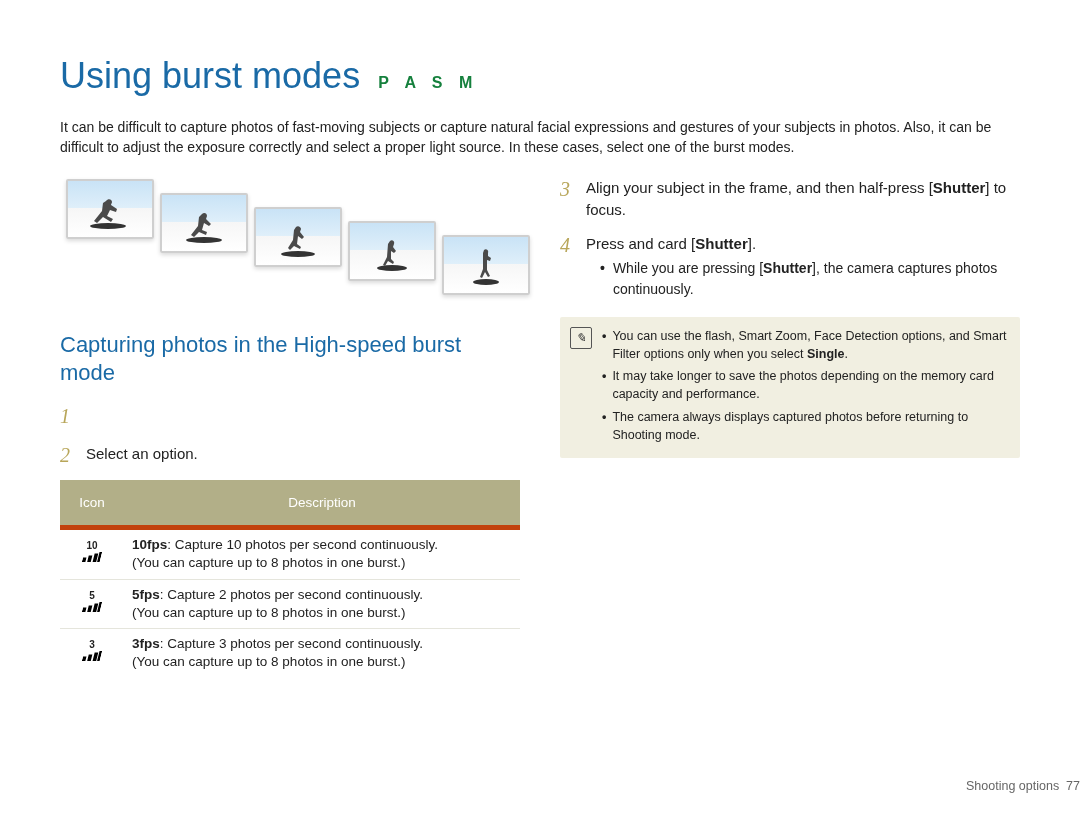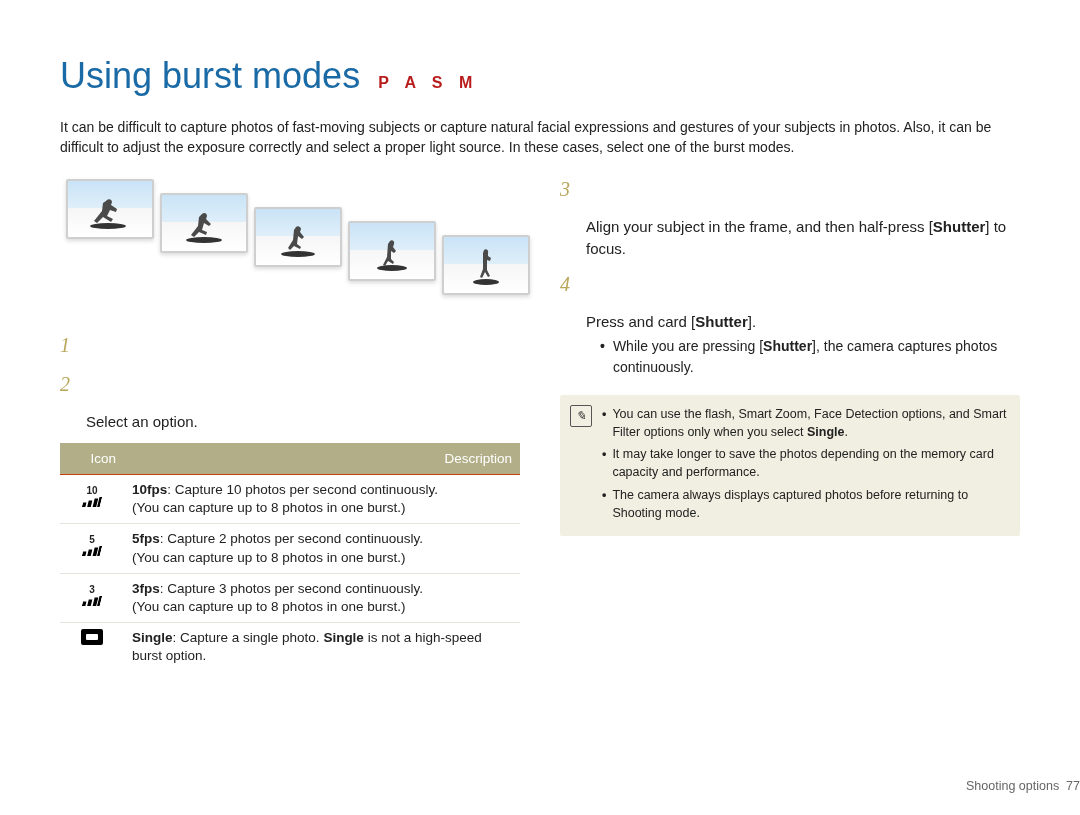--- a/index.html
+++ b/index.html
@@ -7,21 +7,21 @@
     width: 1080px;
     height: 815px;
     background: #fff;
     font-family: Arial, Helvetica, sans-serif;
     color: #222;
     padding: 55px 60px 30px 60px;
     position: relative;
   }
   .title-line { display: flex; align-items: baseline; gap: 18px; margin-bottom: 6px; text-align: center; }
   .title { font-size: 36px; font-weight: 300; color: #1a6aa6; letter-spacing: 0px; }
-  .mode-letters { font-size: 16px; font-weight: 700; color: #b91c1c; letter-spacing: 6px; }
+  .mode-letters { font-size: 16px; font-weight: 700; color: #15803d; letter-spacing: 6px; }
   .intro { font-size: 14px; line-height: 1.4; margin-bottom: 18px; max-width: 960px; margin-top: 21px; }
   .columns { display: flex; gap: 40px; }
   .col-left, .col-right { width: 460px; }
 
   .thumbs { display: flex; gap: 6px; margin: 4px 0 36px 6px; }
   .thumb-wrap { position: relative; }
   .thumb {
     width: 88px; height: 60px;
     border: 2px solid #cfcfcf;
     border-radius: 2px;
@@ -33,36 +33,36 @@
   .thumb-wrap:nth-child(2){ margin-top: 14px; }
   .thumb-wrap:nth-child(3){ margin-top: 28px; }
   .thumb-wrap:nth-child(4){ margin-top: 42px; }
   .thumb-wrap:nth-child(5){ margin-top: 56px; }
   .silhouette { position:absolute; bottom:6px; left:50%; transform:translateX(-50%); fill:#4a4a4a; }
 
   .subheading { font-size: 22px; color: #1a6aa6; line-height: 1.25; margin-bottom: 16px; font-weight: 400; }
 
   .step { display: flex; gap: 10px; margin-bottom: 10px; font-size: 15px; line-height: 1.45; }
   .step-num { font-size: 20px; font-style: italic; color: #b8a65a; font-weight: 400; min-width: 16px; font-family: Georgia, serif; }
-  .step-body { padding-top: 2px; margin-top: 39px; }
+  .step-body { padding-top: 2px; }
   .icon-inline {
     display:inline-block; vertical-align:middle;
     width:18px; height:14px; border:1.5px solid #000; border-radius:2px;
     position:relative; margin: 0 1px;
   }
   .icon-inline::before, .icon-inline::after{
     content:""; position:absolute; left:3px; right:3px; height:1.5px; background:#000;
   }
   .icon-inline::before{ top:3px; }
   .icon-inline::after{ bottom:3px; }
 
   .opt-table { width: 100%; border-collapse: collapse; margin-top: 10px; font-size: 13.5px; }
   .opt-table thead th {
     background: #b2af88; color: #fff; font-weight: 400;
-    text-align: right; padding: 8px 8px; border-bottom: 1px solid #c2410c;
+    text-align: center; padding: 15px 8px; border-bottom: 5px solid #c2410c;
   }
   .opt-table thead th:first-child { width: 64px; }
   .opt-table tbody td { padding: 6px 8px; vertical-align: top; border-bottom: 1px solid #e5e5dc; line-height:1.35; }
   .opt-table tbody tr:last-child td { border-bottom: none; }
   .icon-cell { text-align: center; }
   .burst-ico { display:inline-block; text-align:center; }
   .burst-num { font-size:10px; font-weight:700; display:block; line-height:1; }
   .burst-bars { width:18px; height:10px; background:#000; clip-path: polygon(0 100%,0 55%,20% 55%,20% 100%,30% 100%,30% 35%,50% 35%,50% 100%,60% 100%,60% 15%,80% 15%,80% 100%,85% 100%,85% 0,100% 0,100% 100%); display:block; margin:1px auto 0; transform: skewX(-14deg); }
   .single-ico { width:22px; height:16px; border:2px solid #000; border-radius:2px; background:#000; display:inline-block; position:relative; }
   .single-ico::after{ content:""; position:absolute; inset:3px; background:#fff; border-radius:1px; }
@@ -136,20 +136,21 @@
       <div class="thumb-wrap">
           <div class="thumb">
         <svg class="silhouette" width="32" height="40" viewBox="0 0 32 40">
               <ellipse cx="16" cy="35" rx="13" ry="3" fill="#333"></ellipse>
               <path d="M14 3c2-2 5 0 4 3l0 3 3 2-1 3-3-1 0 10 3 6-2 1-3-5-3 6-2-1 3-8 0-16z"></path>
             </svg>
       </div>
         </div>
     </div>
 
+    <h2 class="subheading">Capturing photos in the High-speed burst mode</h2>
 
     <div class="step">
       <span class="step-num">1</span>
     </div>
     <div class="step">
       <span class="step-num">2</span>
       <span class="step-body">Select an option.</span>
     </div>
 
     <table class="opt-table">
@@ -164,24 +165,20 @@
           <td class="icon-cell"><span class="burst-ico"><span class="burst-num">10</span><span class="burst-bars"></span></span></td>
           <td><b>10fps</b><span>: Capture 10 photos per second continuously.</span><br><span>(You can capture up to 8 photos in one burst.)</span></td>
         </tr>
         <tr>
           <td class="icon-cell"><span class="burst-ico"><span class="burst-num">5</span><span class="burst-bars"></span></span></td>
           <td><b>5fps</b><span>: Capture 2 photos per second continuously.</span><br><span>(You can capture up to 8 photos in one burst.)</span></td>
         </tr>
         <tr>
           <td class="icon-cell"><span class="burst-ico"><span class="burst-num">3</span><span class="burst-bars"></span></span></td>
           <td><b>3fps</b><span>: Capture 3 photos per second continuously.</span><br><span>(You can capture up to 8 photos in one burst.)</span></td>
-        </tr>
-        <tr>
-          <td class="icon-cell"><span class="single-ico"></span></td>
-          <td><b>Single</b><span>: Capture a single photo. </span><b>Single</b><span> is not a high-speed burst option.</span></td>
         </tr>
       </tbody>
     </table>
   </div>
 
   <div class="col-right">
     <div class="step">
       <span class="step-num">3</span>
       <span class="step-body">
         <span>Align your subject in the frame, and then half-press [</span><b>Shutter</b><span>] to focus.</span>

